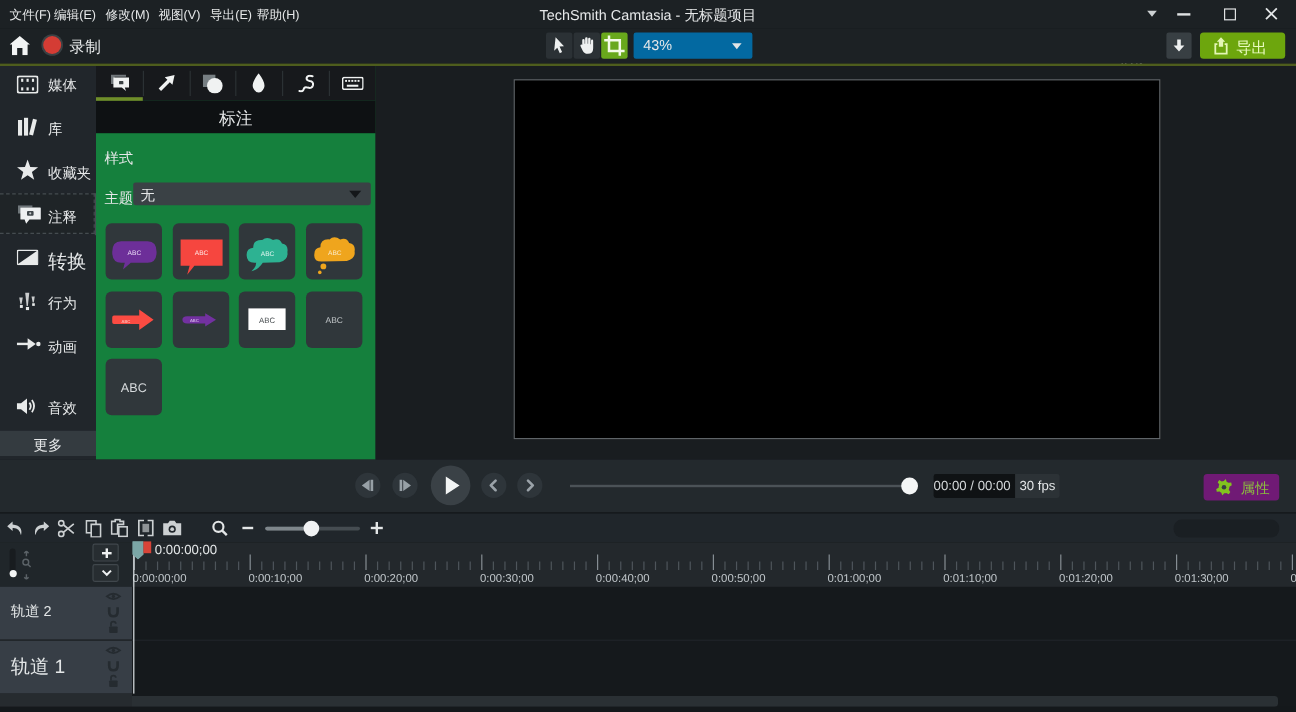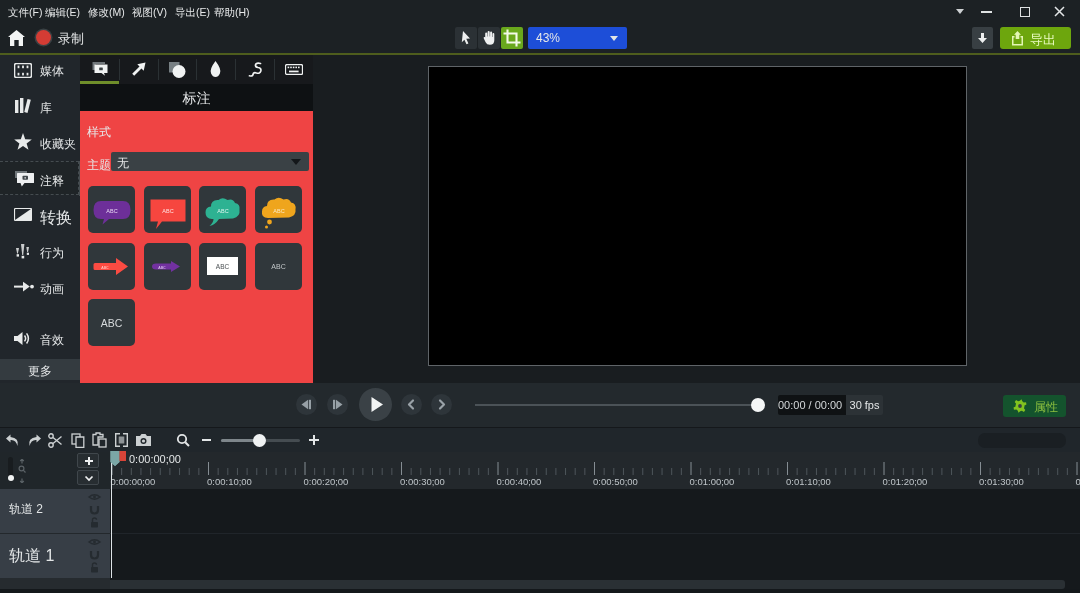--- a/index.html
+++ b/index.html
@@ -14,20 +14,21 @@
 <body>
 <div id="app">
 
   <div class="abs" id="menubar" style="left:0;top:0;width:1080px;height:24px;background:#1c2124;">
     <div class="abs txt" style="left:8px;top:6px;font-size:10.5px;">文件(F)</div>
     <div class="abs txt" style="left:45px;top:6px;font-size:10.5px;">编辑(E)</div>
     <div class="abs txt" style="left:88px;top:6px;font-size:10.5px;text-align:right;">修改(M)</div>
     <div class="abs txt" style="left:132px;top:6px;font-size:10.5px;">视图(V)</div>
     <div class="abs txt" style="left:175px;top:6px;font-size:10.5px;">导出(E)</div>
     <div class="abs txt" style="left:214px;top:6px;font-size:10.5px;">帮助(H)</div>
+    <div class="abs txt" style="left:0;top:5px;width:1080px;text-align:center;font-size:12px;">TechSmith Camtasia - 无标题项目</div>
     <div class="abs txt" style="left:931px;top:6px;font-size:11px;margin-top:36px;">登录</div>
     <div class="abs" style="left:956px;top:9px;width:0;height:0;border-left:4px solid transparent;border-right:4px solid transparent;border-top:5px solid #cdd1d3;"></div>
     <div class="abs" style="left:981px;top:11px;width:11px;height:2px;background:#dfe2e3;"></div>
     <div class="abs" style="left:1020px;top:6.5px;width:10px;height:10px;border:1.5px solid #dfe2e3;"></div>
     <svg class="abs" style="left:1054px;top:6px;" width="11" height="11" viewBox="0 0 11 11">
         <path d="M1 1 L10 10 M10 1 L1 10" stroke="#e3e6e7" stroke-width="1.5"></path>
       </svg>
   </div>
 
   <div class="abs" id="toolbar" style="left:0;top:24px;width:1080px;height:29px;background:#1c2124;">
@@ -48,21 +49,21 @@
       <svg width="22" height="22" viewBox="0 0 22 22">
           <path d="M7.2 10.5 L7.2 6.6 q0-1.2 1-1.2 q1 0 1 1.2 L9.2 9.5 L9.6 9.5 L9.6 5.2 q0-1.2 1.05-1.2 q1.05 0 1.05 1.2 L11.7 9.4 L12.1 9.4 L12.1 5.6 q0-1.1 1-1.1 q1 0 1 1.1 L14.1 9.9 L14.5 9.9 L14.5 7 q0-1 .9-1 q.9 0 .9 1 L16.3 13.2 q0 4.6-4.4 4.6 q-3.2 0-4.3-2.6 L5.8 11.6 q-.5-1.1.4-1.5 q.8-.3 1.3.6 Z" fill="#eef0f0"></path>
         </svg>
     </div>
     <div class="abs" style="left:501px;top:3px;width:22px;height:22px;background:#69a81c;border-radius:2px;">
       <svg width="22" height="22" viewBox="0 0 22 22">
         <path d="M6.5 2.5 L6.5 15.5 L19.5 15.5 M2.5 6.5 L15.5 6.5 L15.5 19.5" fill="none" stroke="#f4fae8" stroke-width="2.1"></path>
       </svg>
     </div>
 
-    <div class="abs" style="left:528px;top:3px;width:99px;height:22px;background:#1d4ed8;border-radius:2px;">
+    <div class="abs" style="left:528px;top:3px;width:99px;height:22px;background:#0369a1;border-radius:2px;">
       <div class="abs txt" style="left:8px;top:4px;font-size:12px;">43%</div>
       <div class="abs" style="left:82px;top:9px;width:0;height:0;border-left:4.5px solid transparent;border-right:4.5px solid transparent;border-top:5px solid #e3e5e6;"></div>
     </div>
 
     <div class="abs" style="left:972px;top:3px;width:21px;height:22px;background:#383f43;border-radius:2px;">
       <svg width="21" height="22" viewBox="0 0 21 22">
           <path d="M9 6 L12 6 L12 11 L15 11 L10.5 16 L6 11 L9 11 Z" fill="#eef0f0"></path>
         </svg>
     </div>
 
@@ -151,21 +152,21 @@
       <path d="M10.5 4.5 Q12.8 7.4 10.5 10.4" stroke="#e8eaea" stroke-width="1.5" fill="none"></path>
       <path d="M12.6 2.4 Q16.2 7.4 12.6 12.5" stroke="#e8eaea" stroke-width="1.5" fill="none"></path>
     </svg>
     <div class="abs txt" style="left:26px;top:1px;font-size:12px;">音效</div>
   </div>
 
   <div class="abs" style="left:0;top:359px;width:80px;height:21px;background:#343b40;">
     <div class="abs txt" style="left:0;top:4px;width:80px;text-align:center;font-size:12px;">更多</div>
   </div>
 
-  <div class="abs" id="panel" style="left:80px;top:55px;width:233px;height:328px;background:#ef4444;">
+  <div class="abs" id="panel" style="left:80px;top:55px;width:233px;height:328px;background:#15803d;">
 
     <div class="abs" style="left:0;top:0;width:233px;height:29px;background:#17191c;"></div>
     <div class="abs" style="left:38.8px;top:4px;width:1px;height:21px;background:#2b3134;"></div>
     <div class="abs" style="left:77.6px;top:4px;width:1px;height:21px;background:#2b3134;"></div>
     <div class="abs" style="left:116.4px;top:4px;width:1px;height:21px;background:#2b3134;"></div>
     <div class="abs" style="left:155.2px;top:4px;width:1px;height:21px;background:#2b3134;"></div>
     <div class="abs" style="left:194px;top:4px;width:1px;height:21px;background:#2b3134;"></div>
 
     <svg class="abs" style="left:11px;top:7px;" width="17" height="14" viewBox="0 0 17 14">
       <path d="M1.5 0 L14 0 L14 2 L4.5 2 L4.5 8 L1.5 8 Z" fill="#70767a"></path>
@@ -311,21 +312,21 @@
     <div class="abs" style="left:475px;top:21px;width:290px;height:2px;background:#4b5257;"></div>
     <div class="abs" style="left:751px;top:15px;width:14px;height:14px;border-radius:50%;background:#f4f6f6;"></div>
 
     <div class="abs" style="left:778px;top:12px;width:68px;height:20px;background:#0f1214;border-radius:2px 0 0 2px;">
       <div class="abs" style="left:0;top:4px;width:68px;font-size:11px;color:#d3d7d9;">00:00 / 00:00</div>
     </div>
     <div class="abs" style="left:846px;top:12px;width:37px;height:20px;background:#2c3236;border-radius:0 2px 2px 0;">
       <div class="abs" style="left:0;top:4px;width:37px;text-align:center;font-size:11px;color:#e3e6e7;">30 fps</div>
     </div>
 
-    <div class="abs" style="left:1003px;top:12px;width:63px;height:22px;background:#14532d;border-radius:3px;">
+    <div class="abs" style="left:1003px;top:12px;width:63px;height:22px;background:#701a75;border-radius:3px;">
       <svg class="abs" style="left:10px;top:4px;" width="14" height="14" viewBox="0 0 14 14">
         <path d="M7 0 L8.2 2 A5.2 5.2 0 0 1 9.8 2.7 L12.1 2 L13 4.1 L11.3 5.7 A5.2 5.2 0 0 1 11.3 8.3 L13 9.9 L12.1 12 L9.8 11.3 A5.2 5.2 0 0 1 8.2 12 L7 14 L5.8 12 A5.2 5.2 0 0 1 4.2 11.3 L1.9 12 L1 9.9 L2.7 8.3 A5.2 5.2 0 0 1 2.7 5.7 L1 4.1 L1.9 2 L4.2 2.7 A5.2 5.2 0 0 1 5.8 2 Z" fill="#82c21f" transform="rotate(12 7 7)"></path>
         <circle cx="7" cy="7" r="1.9" fill="#373e44"></circle>
       </svg>
       <div class="abs" style="left:31px;top:4px;font-size:12px;color:#8cbf3f;">属性</div>
     </div>
   </div>
 
   <div class="abs" style="left:0;top:427px;width:1080px;height:1.5px;background:#15181b;"></div>
 

